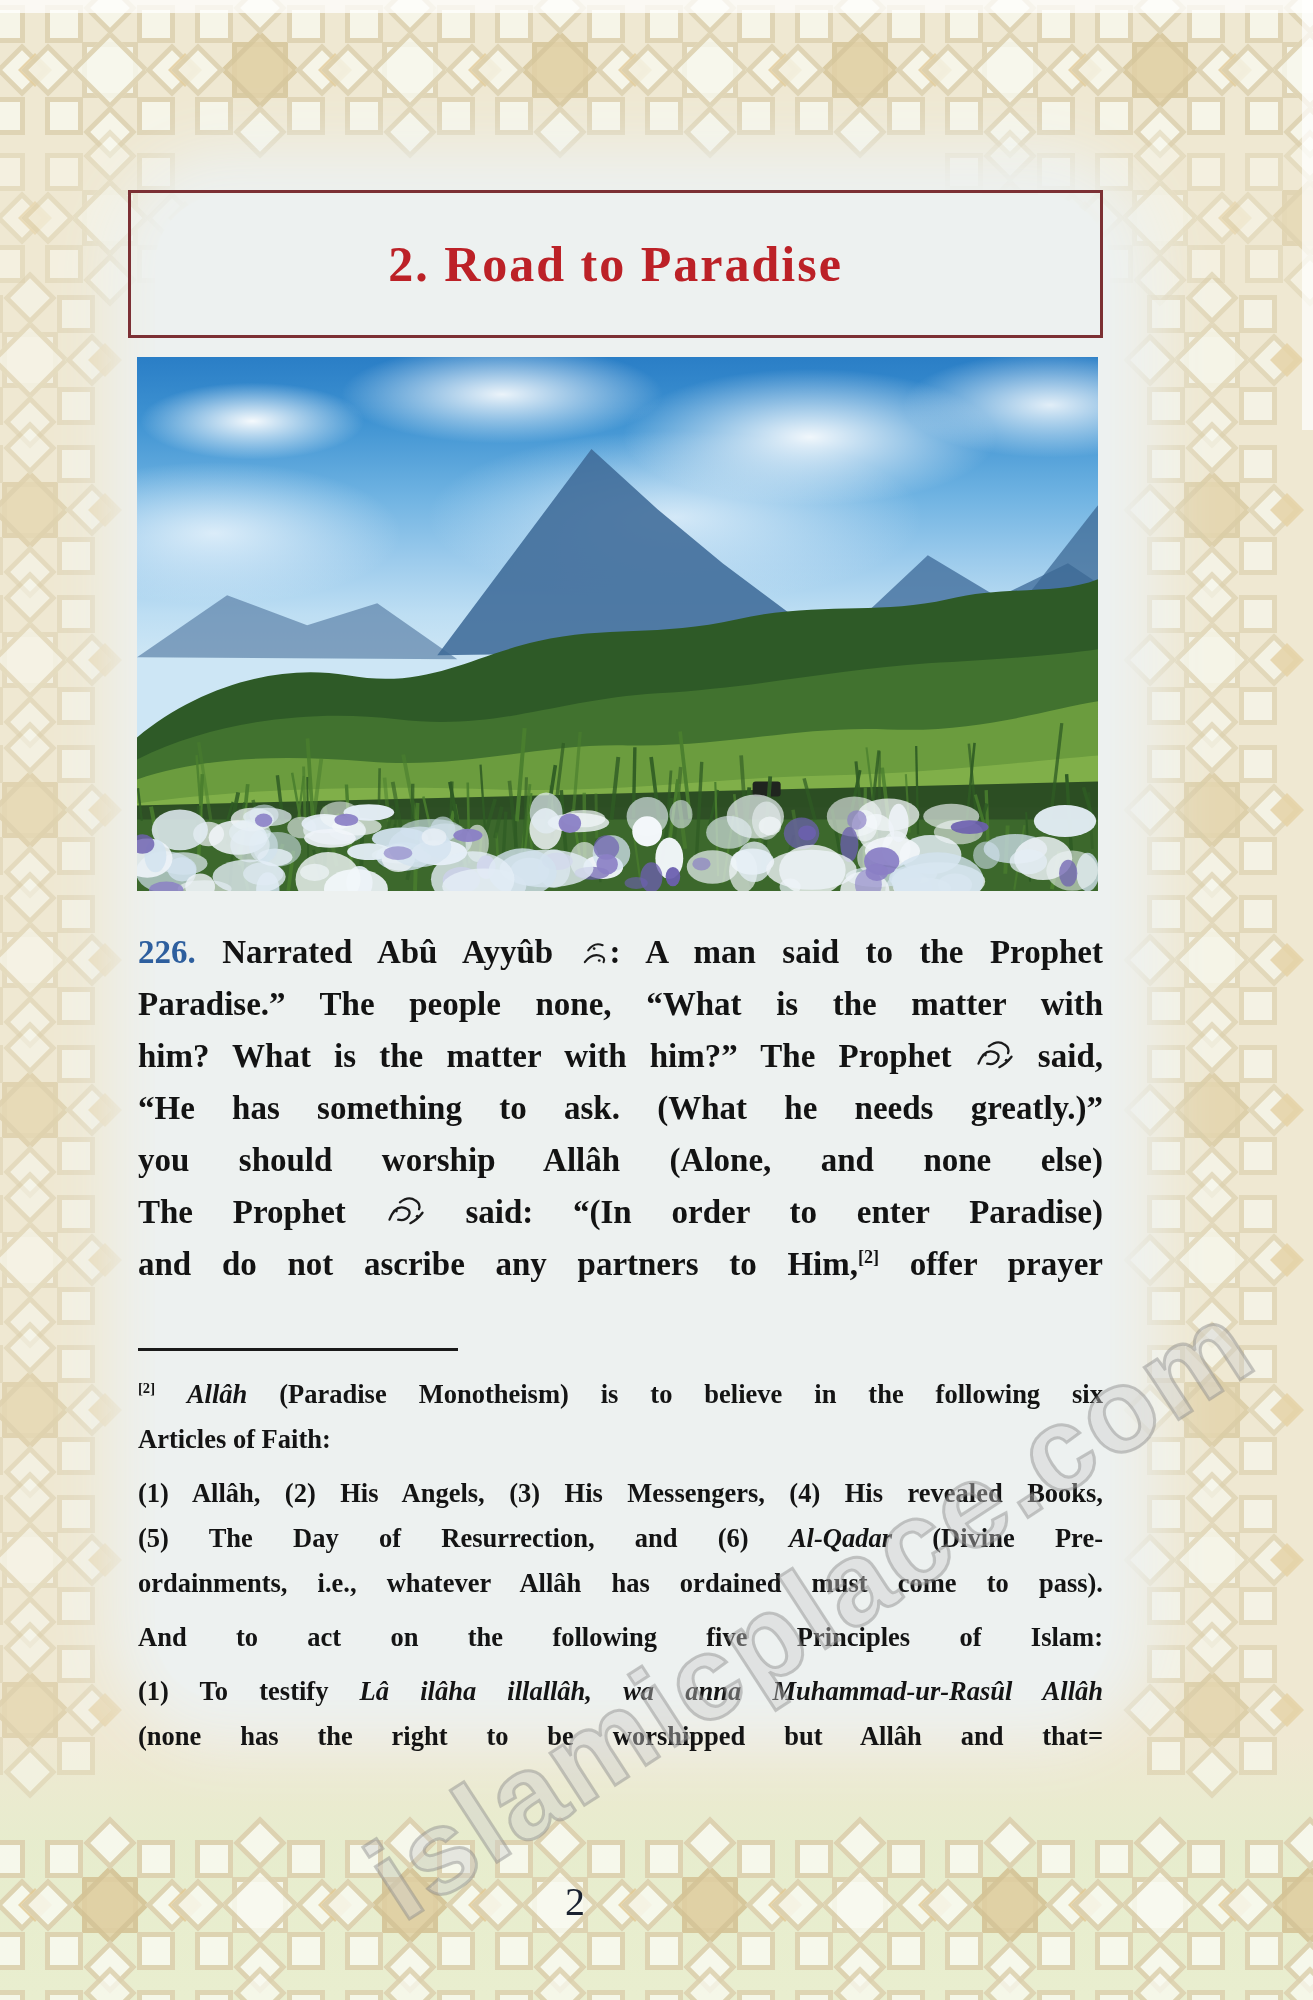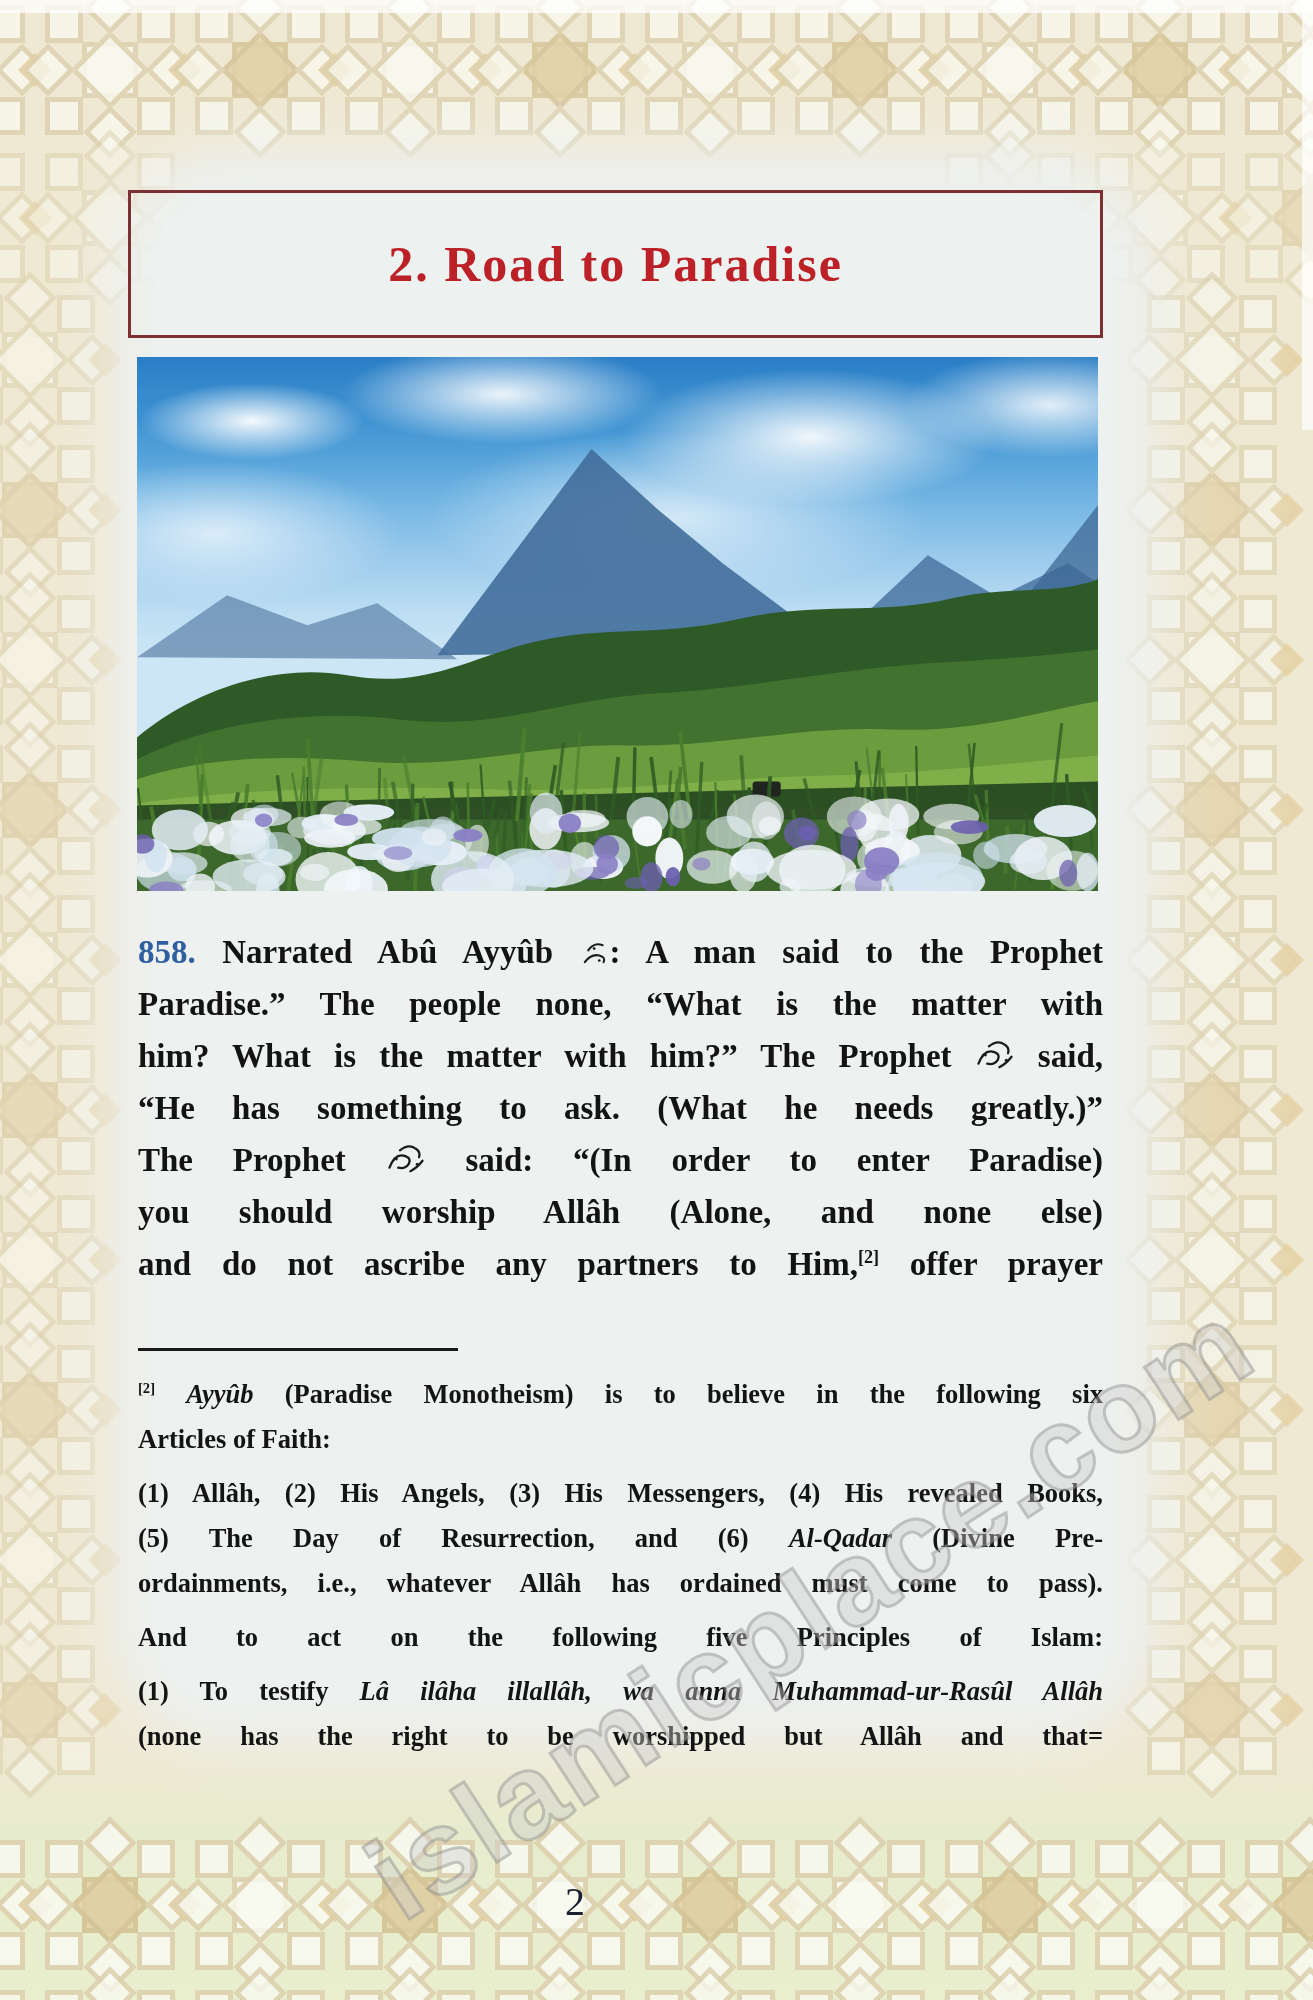--- a/index.html
+++ b/index.html
@@ -918,56 +918,56 @@
           <ellipse cx="674.7136977476597" cy="512.4964648520092" rx="33.26998973138164" ry="25.199180488101756" fill="#f3f7fa" opacity="0.8"></ellipse>
           <ellipse cx="111.981353811911" cy="519.1871914035581" rx="36.54903722207483" ry="17.221329212757446" fill="#e4eef6" opacity="0.8"></ellipse>
           <ellipse cx="385.132970989278" cy="514.6941688105902" rx="34.15130281734807" ry="23.851399425347985" fill="#d2e2ef" opacity="0.8"></ellipse>
           <ellipse cx="673.7006381310991" cy="512.1808517012656" rx="45.25175906031009" ry="19.956791879589108" fill="#eef3f8" opacity="0.8"></ellipse>
           <ellipse cx="190.84785470312826" cy="521.988641418977" rx="32.51369357319255" ry="27.43120182092823" fill="#f3f7fa" opacity="0.8"></ellipse>
           <ellipse cx="335.36361709952524" cy="521.7759823877252" rx="41.720343596171745" ry="27.98002434334719" fill="#e4eef6" opacity="0.8"></ellipse>
         </svg>
     </div>
 
     <div class="hadith" id="hadithBlock">
-        <div class="hline"><span class="num">858. </span><span>Narrated Abû Ayyûb </span><span class="cal"><svg viewBox="0 0 34 40" width="30" height="34">
+        <div class="hline"><span class="num">226. </span><span>Narrated Abû Ayyûb </span><span class="cal"><svg viewBox="0 0 34 40" width="30" height="34">
               <g fill="none" stroke="#1b1b1b" stroke-width="2.4" stroke-linecap="round">
                 <path d="M5,32 Q12,22 22,24 Q30,26 27,32"></path>
                 <path d="M9,18 Q16,8 26,12"></path>
               </g>
               <circle cx="16" cy="16" r="1.6" fill="#1b1b1b"></circle>
               <circle cx="22" cy="30" r="1.6" fill="#1b1b1b"></circle>
             </svg></span><span>: A man said to the Prophet</span></div>
         <div class="hline"><span>Paradise.” The people none, “What is the matter with</span></div>
         <div class="hline"><span>him? What is the matter with him?” The Prophet </span><span class="cal"><svg viewBox="0 0 46 40" width="40" height="36">
               <g fill="none" stroke="#1b1b1b" stroke-width="2.6" stroke-linecap="round">
                 <path d="M4,30 Q10,14 20,16 Q30,18 26,26 Q22,32 14,30"></path>
                 <path d="M16,10 Q26,2 34,8 Q40,12 38,18"></path>
                 <path d="M28,34 Q36,30 42,22"></path>
               </g>
               <circle cx="36" cy="26" r="1.8" fill="#1b1b1b"></circle>
               <circle cx="12" cy="20" r="1.6" fill="#1b1b1b"></circle>
             </svg></span><span> said,</span></div>
         <div class="hline"><span>“He has something to ask. (What he needs greatly.)”</span></div>
+        <div class="hline"><span>you should worship Allâh (Alone, and none else)</span></div>
         <div class="hline"><span>The Prophet </span><span class="cal"><svg viewBox="0 0 46 40" width="40" height="36">
               <g fill="none" stroke="#1b1b1b" stroke-width="2.6" stroke-linecap="round">
                 <path d="M4,30 Q10,14 20,16 Q30,18 26,26 Q22,32 14,30"></path>
                 <path d="M16,10 Q26,2 34,8 Q40,12 38,18"></path>
                 <path d="M28,34 Q36,30 42,22"></path>
               </g>
               <circle cx="36" cy="26" r="1.8" fill="#1b1b1b"></circle>
               <circle cx="12" cy="20" r="1.6" fill="#1b1b1b"></circle>
             </svg></span><span> said: “(In order to enter Paradise)</span></div>
-        <div class="hline"><span>you should worship Allâh (Alone, and none else)</span></div>
         <div class="hline"><span>and do not ascribe any partners to Him,</span><span class="sup">[2]</span><span> offer prayer</span></div>
       </div>
 
     <div class="fn-rule"></div>
 
     <div class="footnote" id="footnoteBlock">
-        <div class="fline"><span class="sup">[2]</span><span> </span><span class="i">Ayyûb</span><span> (Paradise Monotheism) is to believe in the following six</span></div>
+        <div class="fline"><span class="sup">[2]</span><span> </span><span class="i">Allâh</span><span> (Paradise Monotheism) is to believe in the following six</span></div>
         <div class="fline short"><span>Articles of Faith:</span></div>
         <div class="fline gap"><span>(1) Allâh, (2) His Angels, (3) His Messengers, (4) His revealed Books,</span></div>
         <div class="fline"><span>(5) The Day of Resurrection, and (6) </span><span class="i">Al-Qadar</span><span> (Divine Pre-</span></div>
         <div class="fline"><span>ordainments, i.e., whatever Allâh has ordained must come to pass).</span></div>
         <div class="fline gap"><span>And to act on the following five Principles of Islam:</span></div>
         <div class="fline gap"><span>(1) To testify </span><span class="i">Lâ ilâha illallâh, wa anna Muhammad-ur-Rasûl Allâh</span></div>
         <div class="fline"><span>(none has the right to be worshipped but Allâh and that=</span></div>
       </div>
   </div>
 

